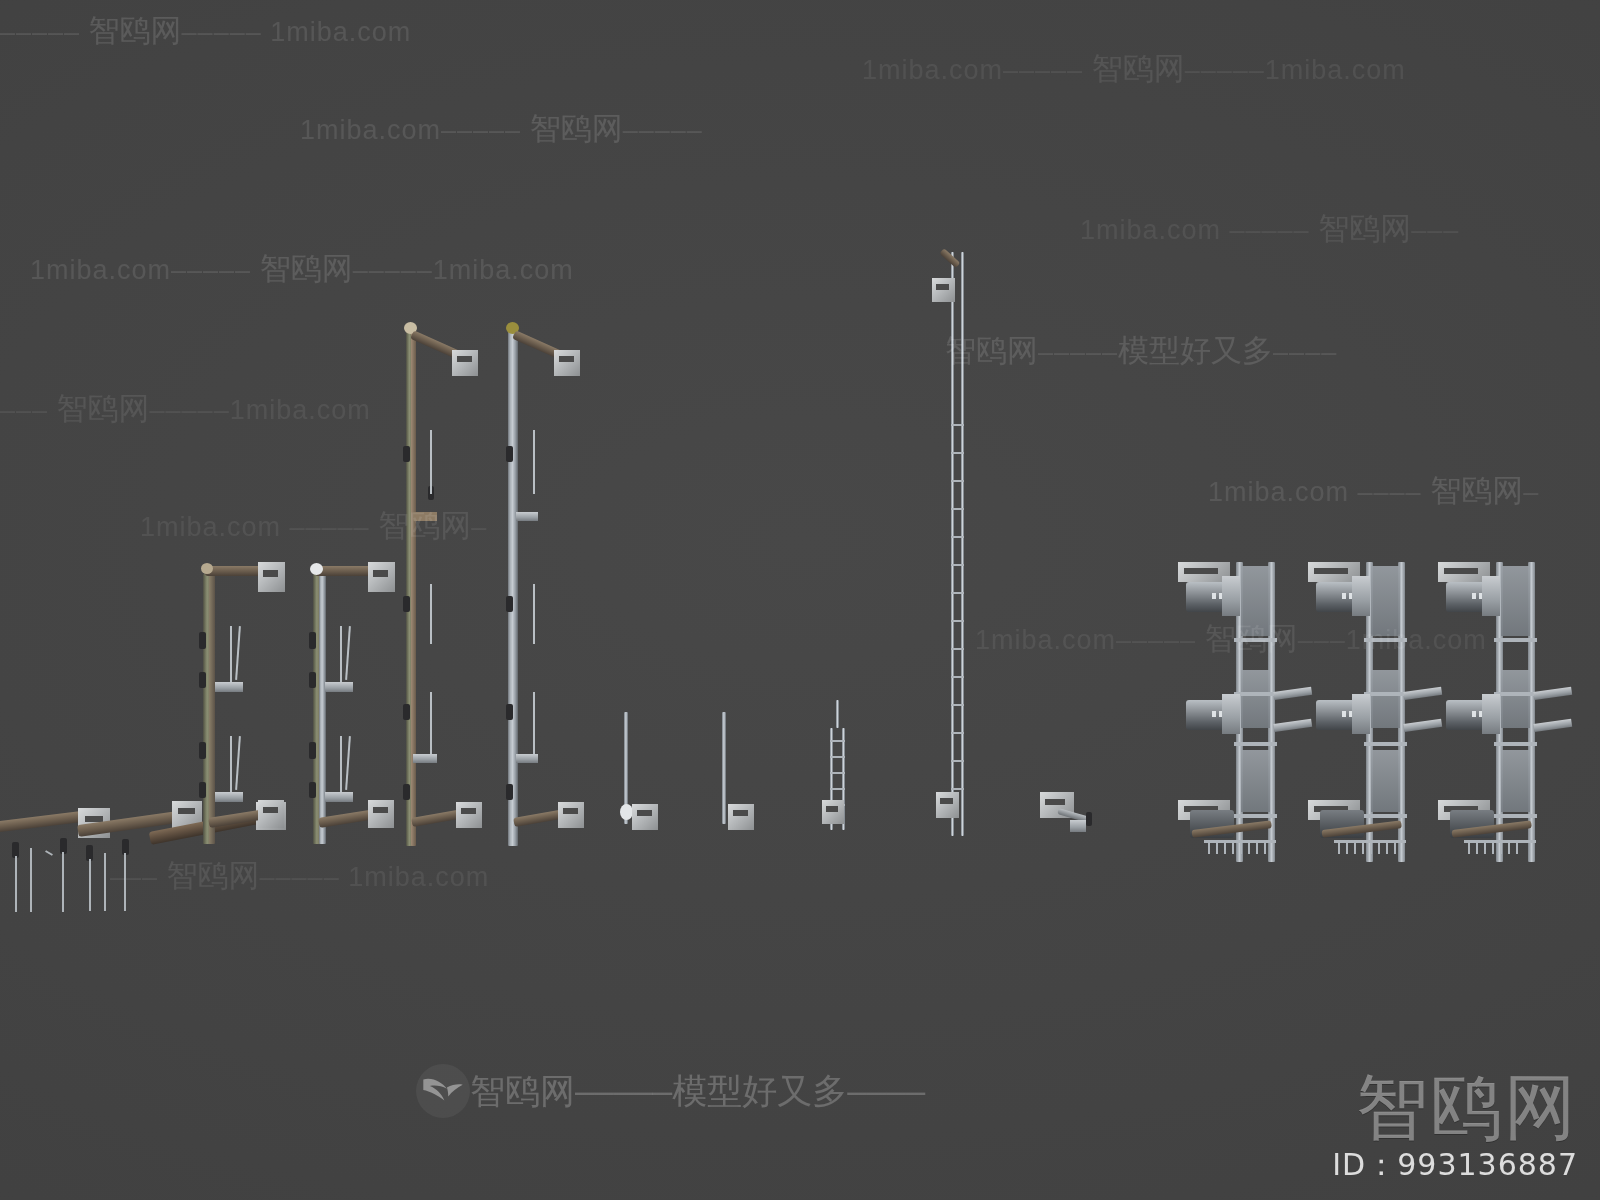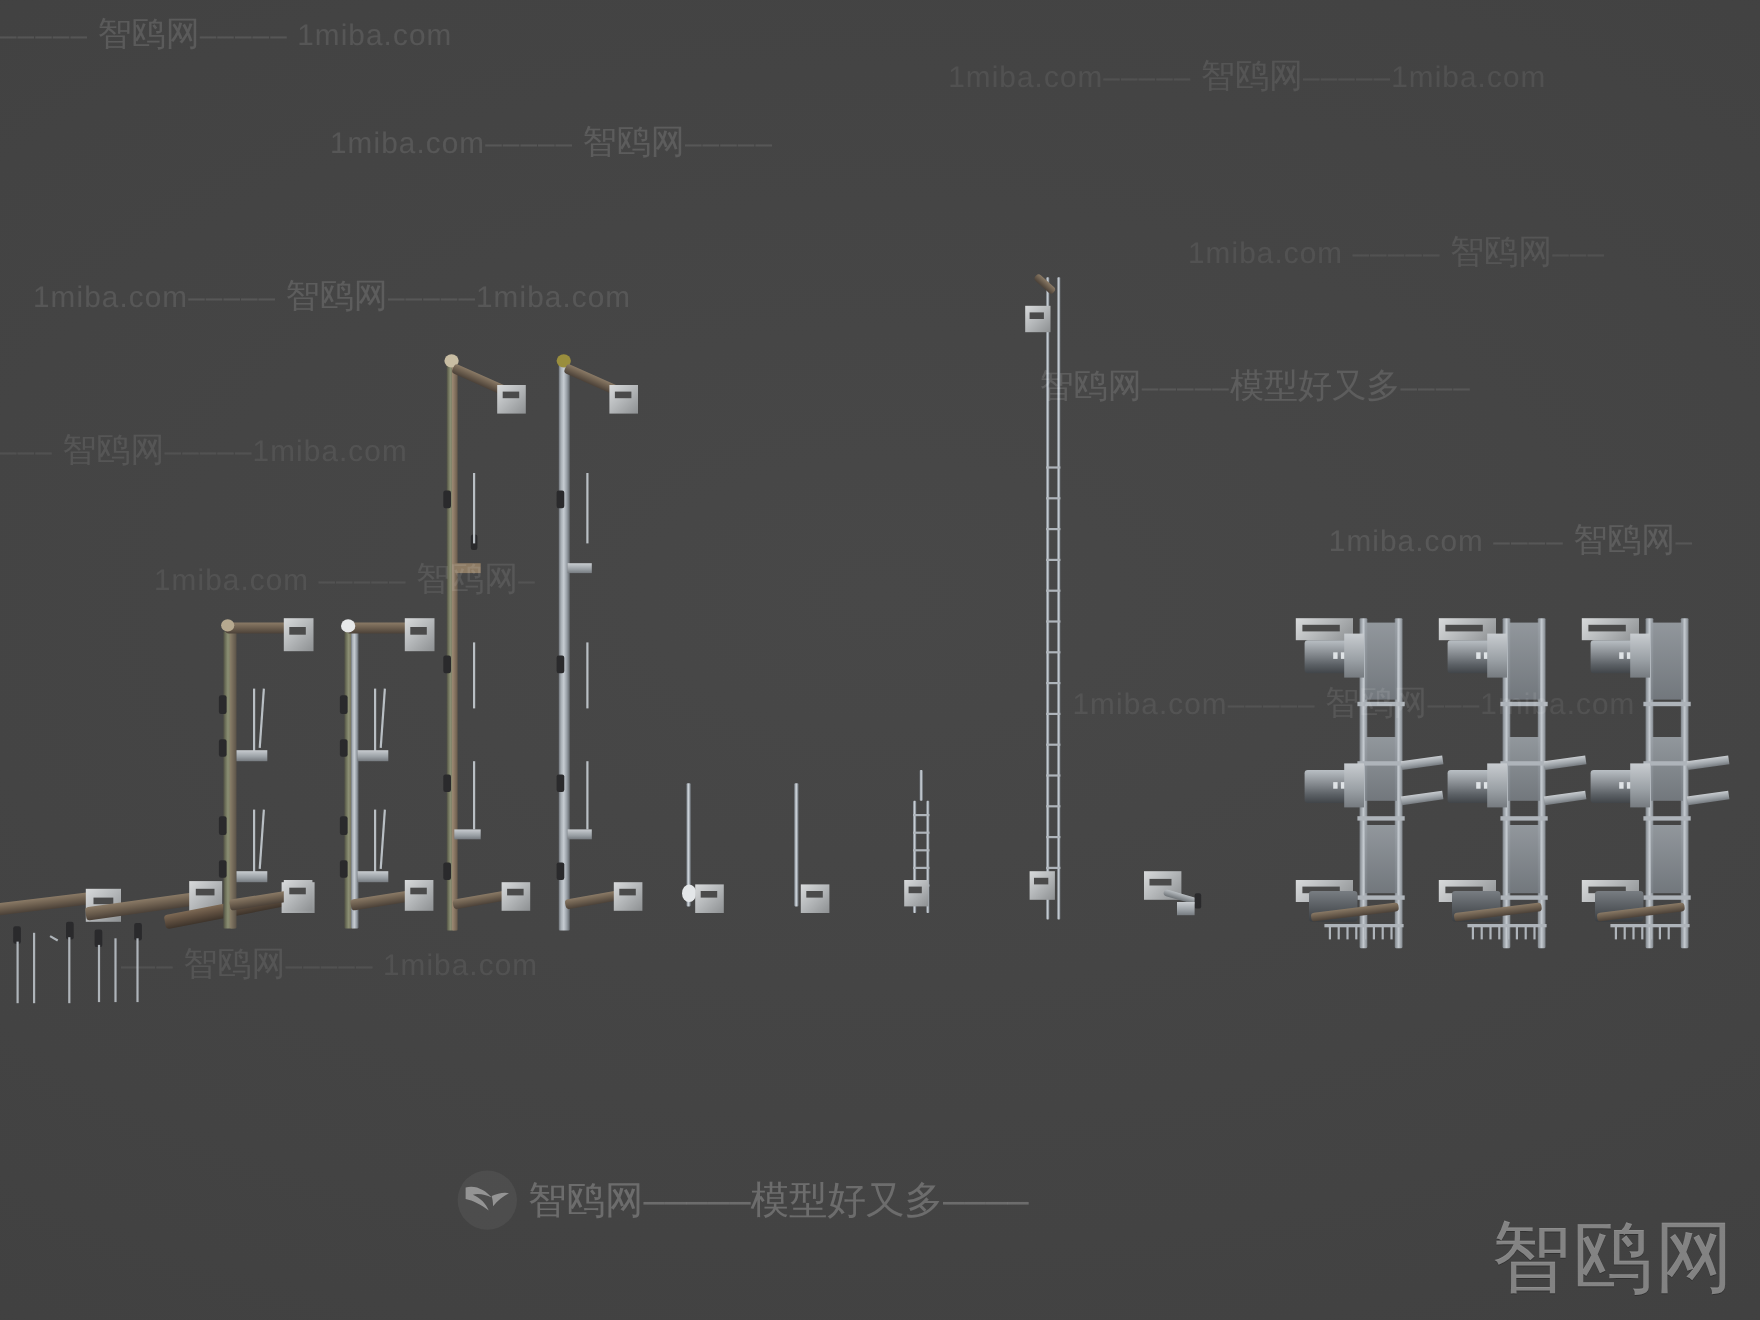--- a/index.html
+++ b/index.html
@@ -72,21 +72,21 @@
   .plate{
     position:absolute;
     background:linear-gradient(180deg,#c8ccd0 0%,#9aa0a5 60%,#767b80 100%);
   }
   .rung{ position:absolute; background:#aeb4ba; }
   .cap{ position:absolute; border-radius:50%; }
 
   
   #brand-band{
     position:absolute; left:416px; top:1064px; z-index:45;
-    display:flex; align-items:center; gap:10px;
+    display:flex; align-items:center; 
   }
   #brand-band .circ{
     width:54px; height:54px; border-radius:50%;
     background:rgba(255,255,255,0.055);
     position:relative; flex:0 0 auto;
   }
   #brand-band .bird{
     position:absolute; left:6px; top:11px; width:42px; height:30px;
     opacity:.55;
   }
@@ -462,13 +462,14 @@
     <svg class="bird" viewBox="0 0 64 44">
       <path d="M2 6 C16 2 30 10 38 20 C30 16 20 14 12 16 C22 20 30 28 34 38 C24 30 12 24 2 22 Z" fill="#cfcfcf"></path>
       <path d="M38 18 C46 14 56 12 62 14 C54 18 46 24 40 32 C40 26 39 21 38 18 Z" fill="#cfcfcf"></path>
     </svg>
   </div>
   <div class="txt">智鸥网–––––模型好又多––––</div>
 </div>
 
 <div id="corner-logo">
   <div class="name">智鸥网</div>
+  <div class="idline">ID：993136887</div>
 </div>
 
 </body></html>

